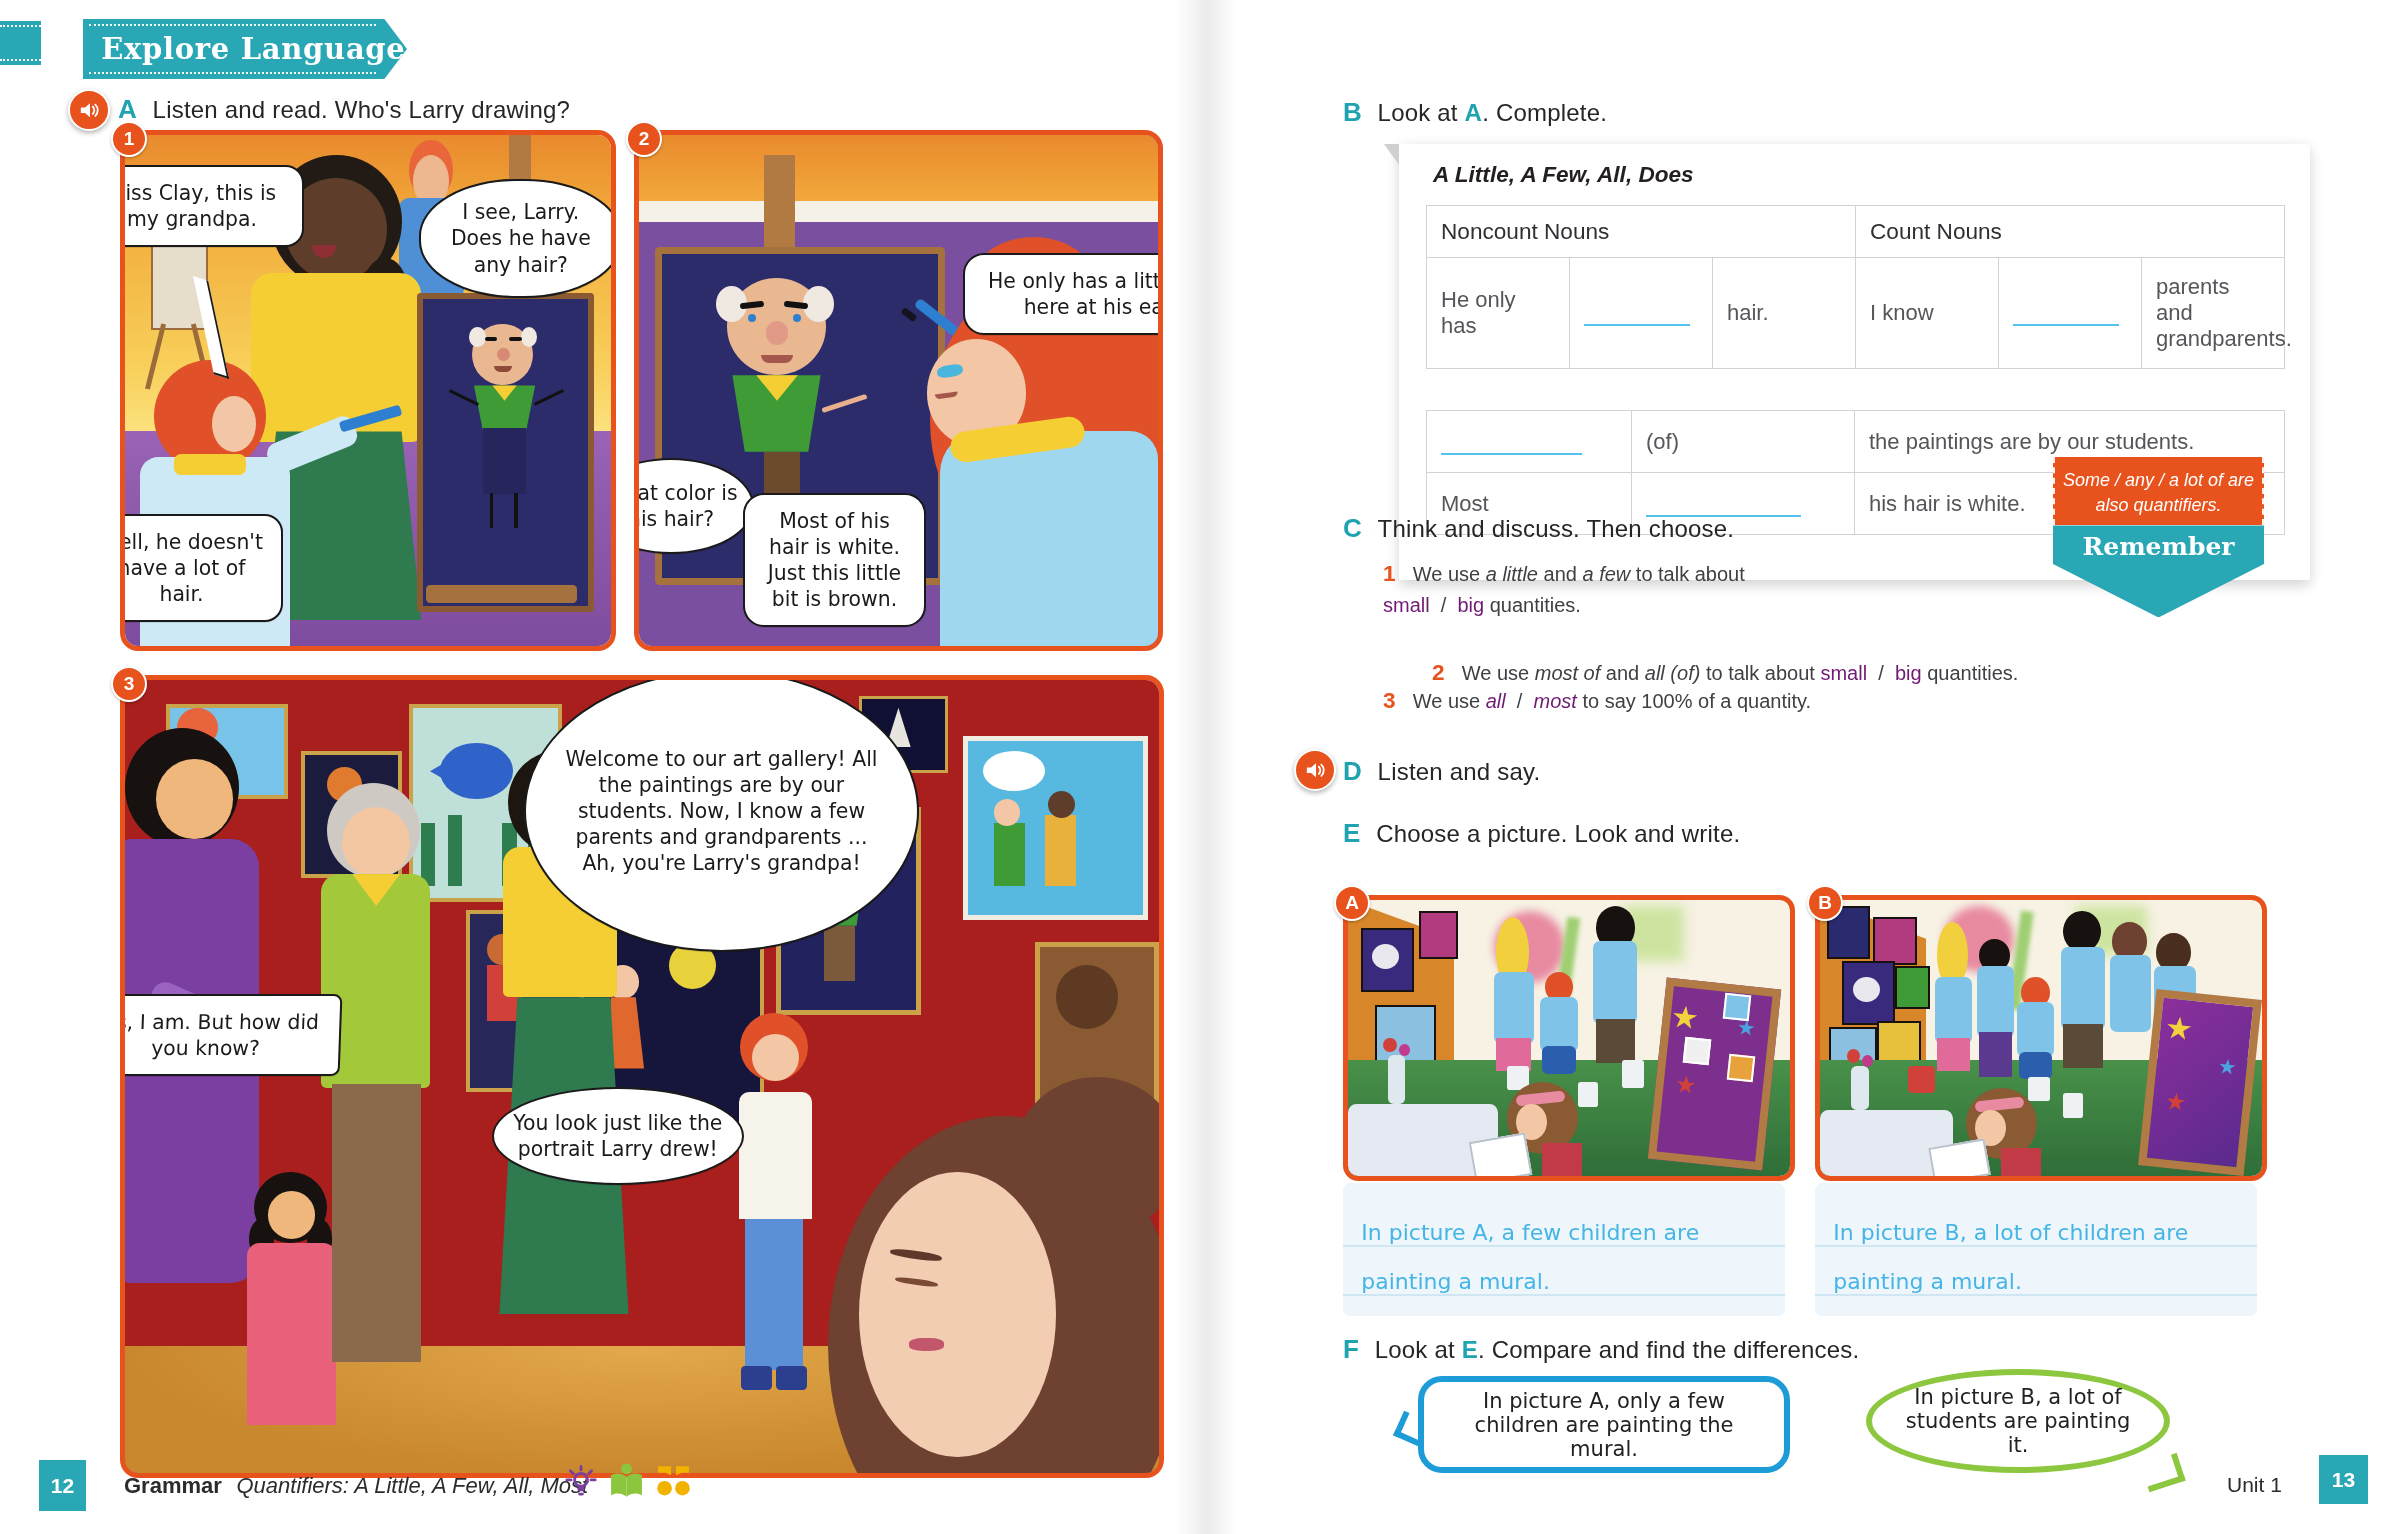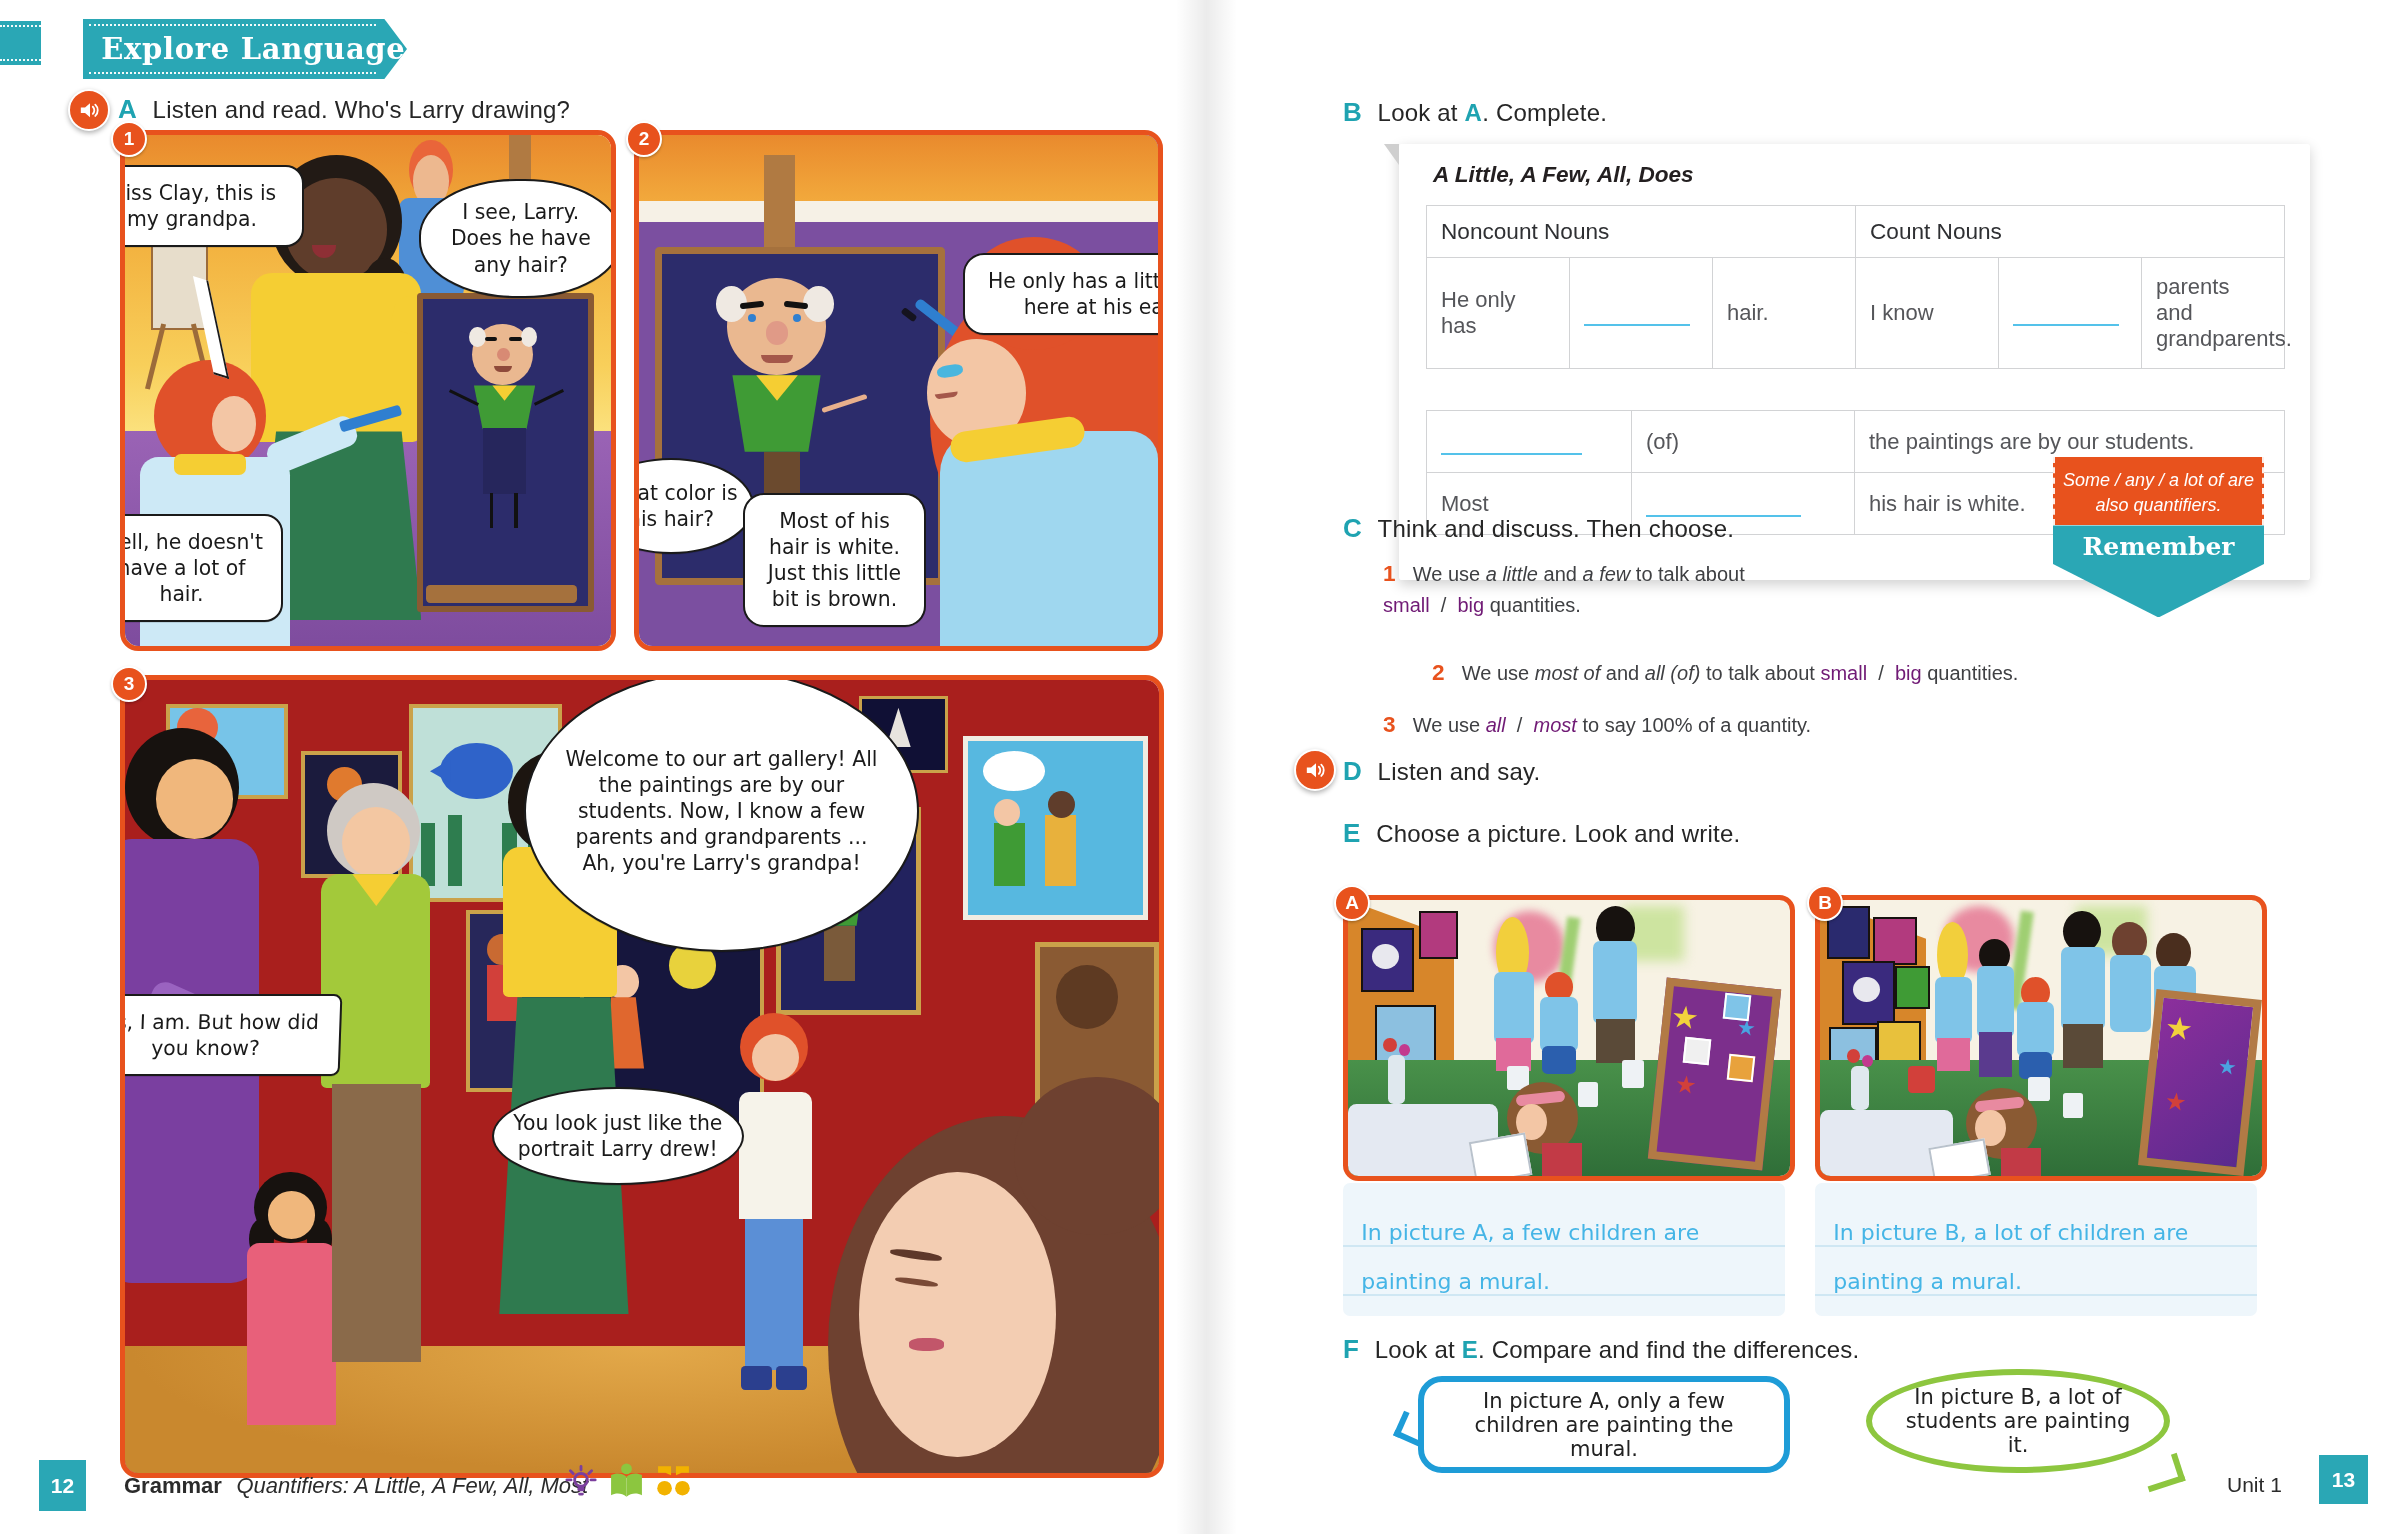--- a/index.html
+++ b/index.html
@@ -365,21 +365,21 @@
       <span>We use </span><i>a little</i><span> and </span><i>a few</i><span> to talk about</span><br>
       <span style="display:inline-block;margin-left:0;margin-top:7px;"><span class="blue-choice">small</span>&nbsp;&nbsp;<span>/</span>&nbsp;&nbsp;<span class="blue-choice">big</span><span> quantities.</span></span>
     </span>
   </div>
   <div class="ab" style="left:1432px;top:660px;width:944px;">
     <span class="cnum">2</span>
     <span class="cline" style="margin-left:14px;">
       <span>We use </span><i>most of</i><span> and </span><i>all (of)</i><span> to talk about </span><span class="blue-choice">small</span>&nbsp;&nbsp;<span>/</span>&nbsp;&nbsp;<span class="blue-choice">big</span><span> quantities.</span>
     </span>
   </div>
-  <div class="ab" style="left:1383px;top:712px;width:944px;">
+  <div class="ab" style="left:1383px;top:688px;width:944px;">
     <span class="cnum">3</span>
     <span class="cline" style="margin-left:14px;">
       <span>We use </span><i class="blue-choice">all</i>&nbsp;&nbsp;<span>/</span>&nbsp;&nbsp;<i class="blue-choice">most</i><span> to say 100% of a quantity.</span>
     </span>
   </div>
 
   <div class="ab audio" style="left:1294px;top:749px;">
     <svg viewBox="0 0 32 32">
         <path fill="#fff" d="M4 12v8h6l7 6V6l-7 6H4z"></path>
         <path d="M21 11a7 7 0 0 1 0 10 M24.5 8a11 11 0 0 1 0 16" stroke="#fff" stroke-width="2.6" fill="none" stroke-linecap="round"></path>

